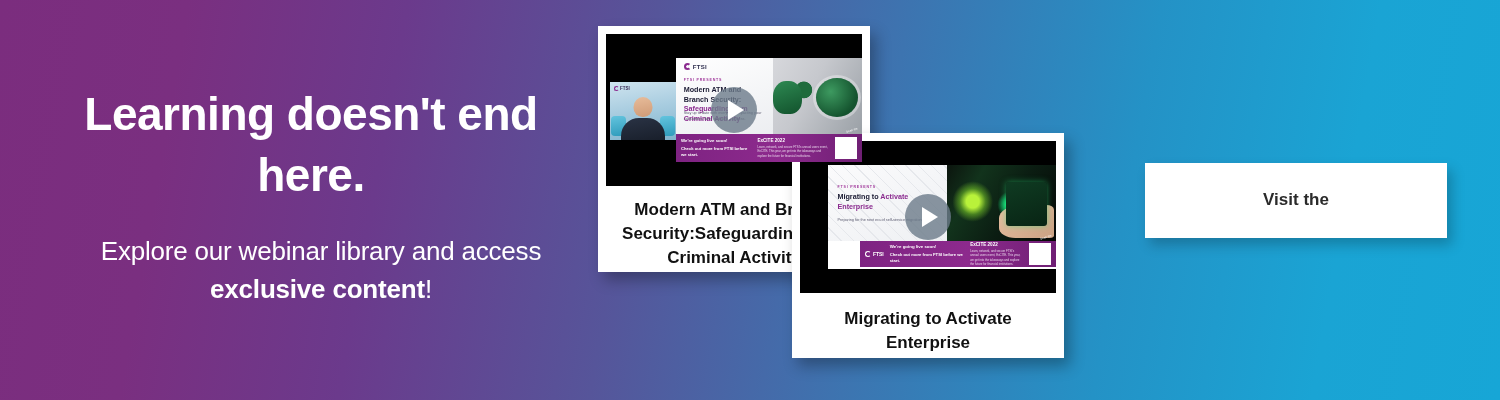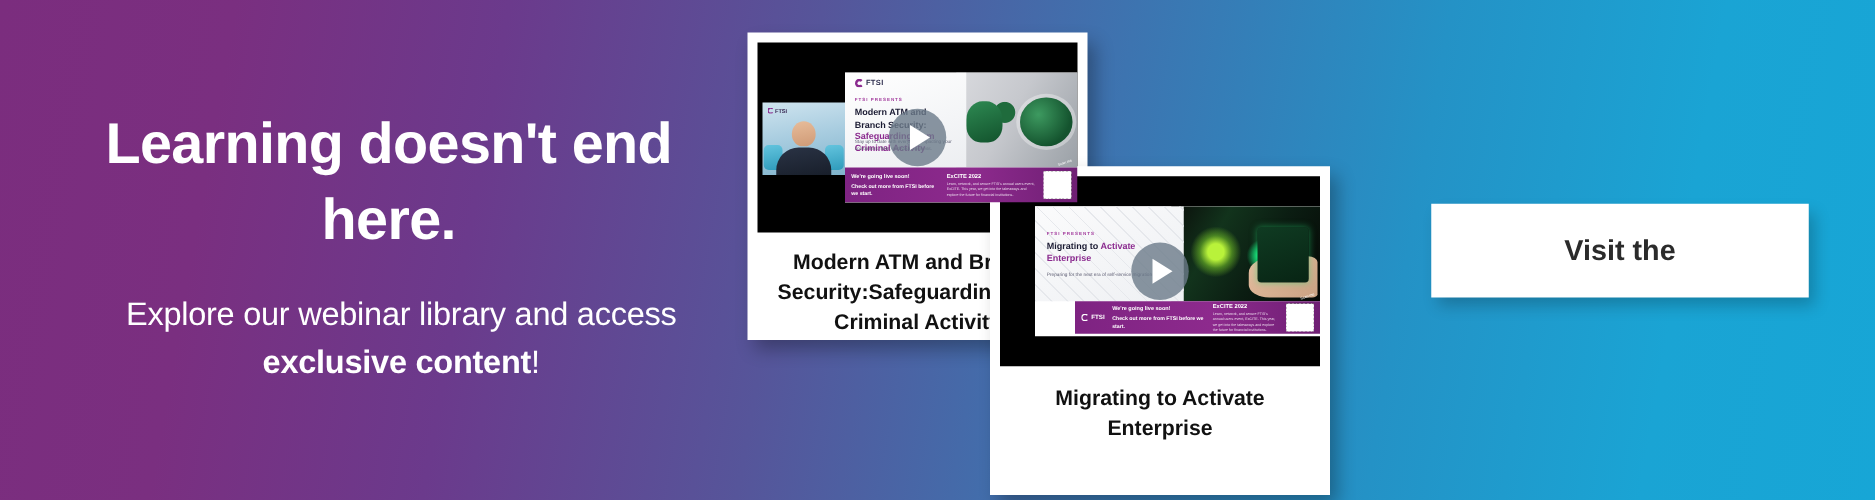--- a/index.html
+++ b/index.html
@@ -48,21 +48,21 @@
     color:#111111;
     font-weight:bold;
     text-align:center;
     line-height:1.42;
   }
 
   #card-atm { left:598px; top:26px; width:272px; height:246px; padding:8px 8px 0 8px; }
   #card-atm .card-thumb { width:256px; height:152px; }
   #card-atm .card-title { font-size:17px; padding:12px 6px 0 6px; }
 
-  #card-migrate { left:792px; top:133px; width:272px; height:263px; padding:8px 8px 4px 8px; }
+  #card-migrate { left:792px; top:133px; width:272px; height:225px; padding:8px 8px 4px 8px; }
   #card-migrate .card-thumb { width:256px; height:152px; }
   #card-migrate .card-title { font-size:17px; padding:14px 6px 0 6px; }
 
   
   .slide { position:absolute; overflow:hidden; background:#ffffff; }
   #card-atm .slide  { left:70px; top:24px; width:186px; height:104px; }
   #card-migrate .slide { left:28px; top:24px; width:228px; height:104px; }
 
   .slide-top { position:absolute; left:0; top:0; right:0; bottom:28px; }
   .slide-left {
@@ -189,21 +189,21 @@
 
   
   #cta {
     position:absolute; left:1145px; top:163px; width:302px; height:75px;
     background:#ffffff;
     display:flex; align-items:center; justify-content:center;
     box-shadow:5px 7px 12px rgba(0,0,0,0.22);
     cursor:pointer;
   }
   #cta .cta-label {
-    color:#2b2b2b; font-size:23px; font-weight:bold; text-align:left; line-height:1.35;
+    color:#2b2b2b; font-size:17px; font-weight:bold; text-align:left; line-height:1.35;
   }
 </style>
 </head>
 <body>
 
 <div class="copy">
   <div class="headline">Learning doesn't end here.</div>
   <div class="subcopy"><span>Explore our webinar library and access </span><b>exclusive content</b><span>!</span></div>
 </div>
 

